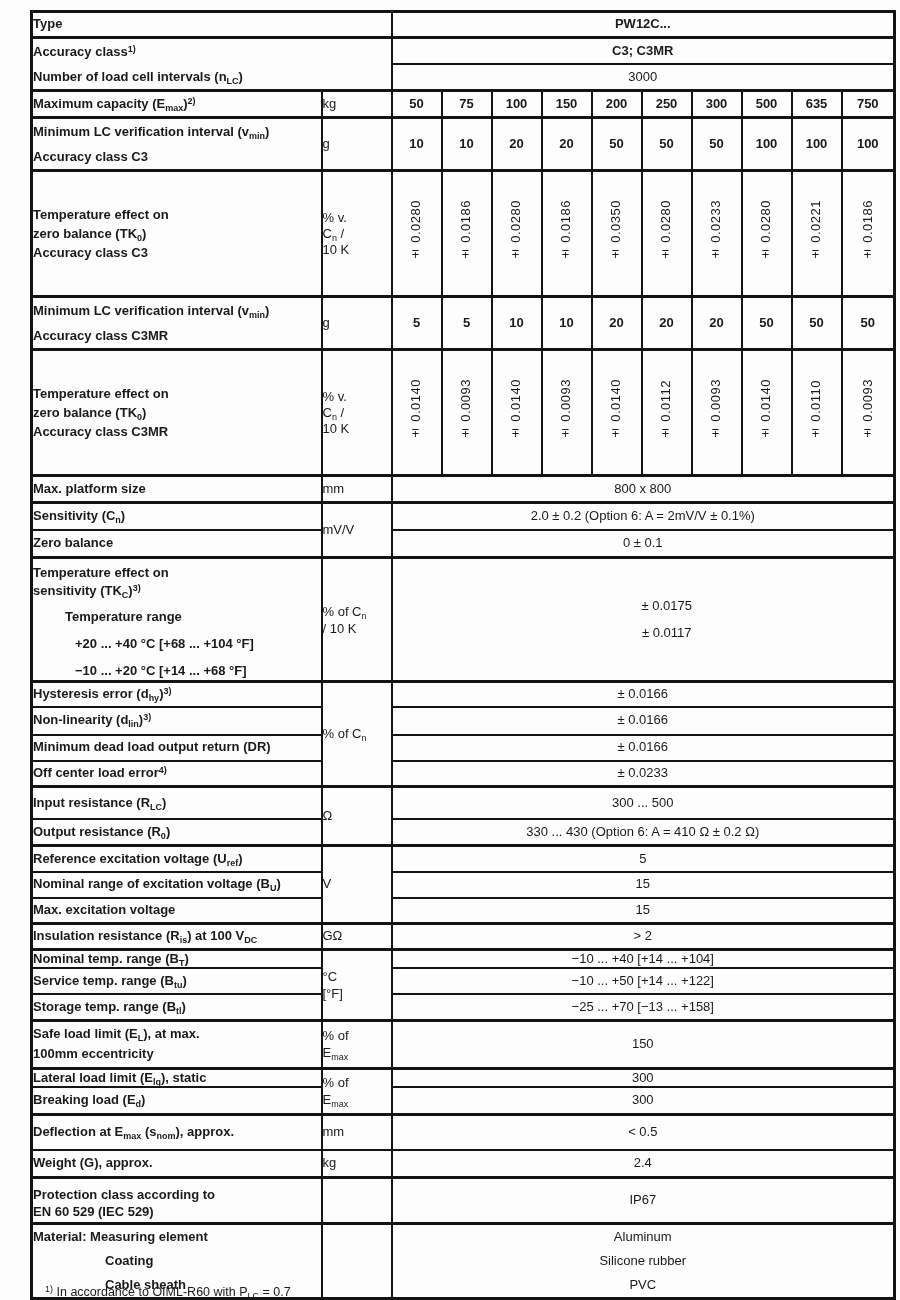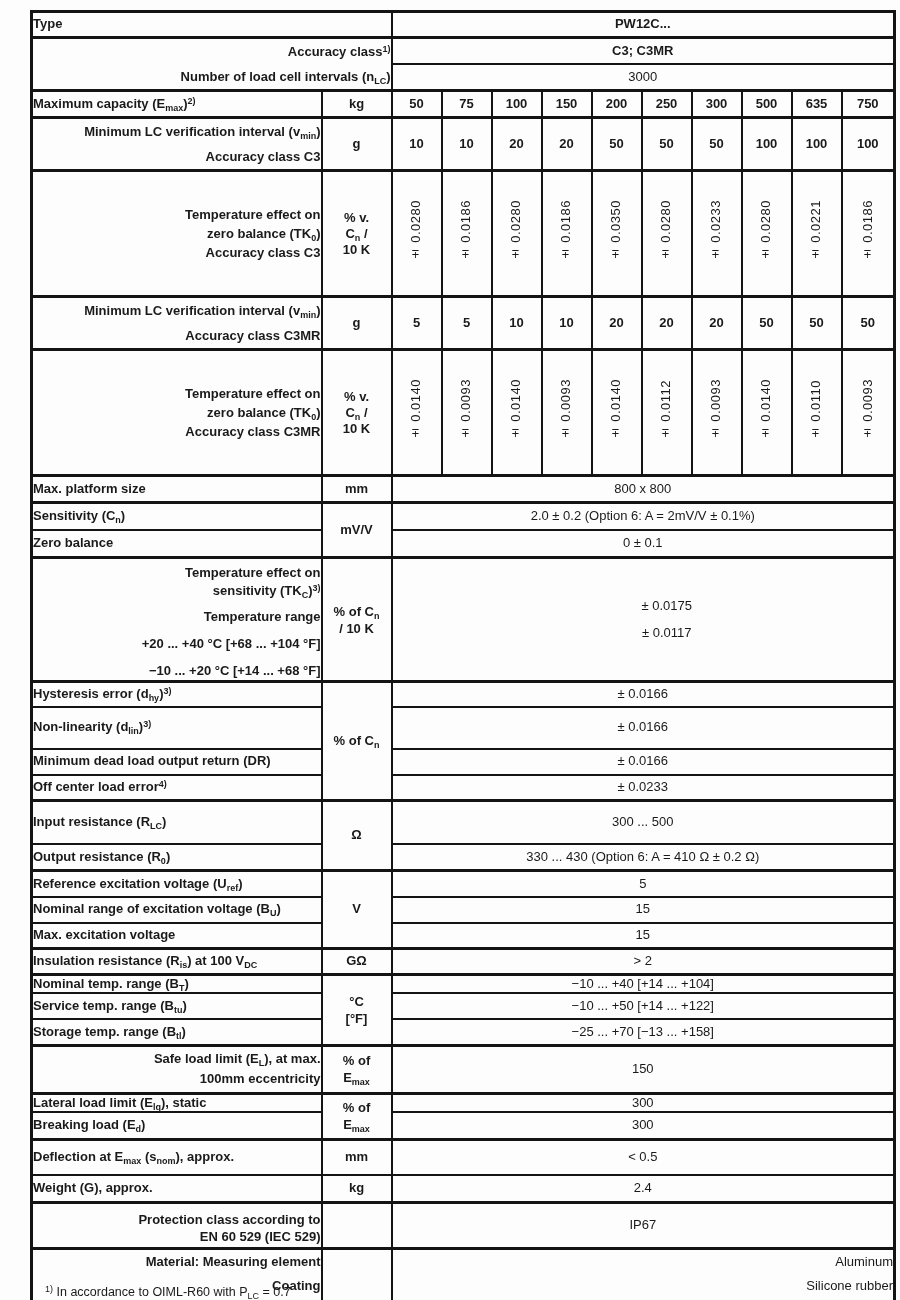--- a/index.html
+++ b/index.html
@@ -14,24 +14,24 @@
     border:3px solid #141414;
   }
   table.spec td{
     border:2px solid #141414;
     padding:0;vertical-align:middle;
     font-size:13px;line-height:1.25;
     overflow:hidden;
   }
   tr.sec > td{border-top-width:3px;}
   td.label{padding:1px 4px 1px 7px;font-weight:700;text-align:left;}
-  td.unit{text-align:center;font-weight:700;}
+  td.unit{font-weight:400;}
   td.val{text-align:center;}
   .b{font-weight:700;}
-  td.top{vertical-align:top;text-align:right;}
+  td.top{vertical-align:top;}
   td.bot{vertical-align:bottom;}
   td.bot{padding-bottom:5px;}
   .lh26 div{line-height:25px;}
   .tkl{padding-top:5px;}
   .tkl div{line-height:19px;}
   .u3 div{line-height:16px;}
   .u2 div{line-height:17px;}
   td.rotcell{text-align:center;}
   .rot{
     display:inline-block;
@@ -223,34 +223,34 @@
       <div>± 0.0175</div>
       <div>± 0.0117</div>
     </td>
   </tr>
 
   <tr class="sec" style="height:25px">
     <td class="label">Hysteresis error (d<sub>hy</sub>)<sup>3)</sup></td>
     <td class="unit" rowspan="4">% of C<sub>n</sub></td>
     <td class="val" colspan="10">± 0.0166</td>
   </tr>
-  <tr style="height:42px">
+  <tr style="height:28px">
     <td class="label">Non-linearity (d<sub>lin</sub>)<sup>3)</sup></td>
     <td class="val" colspan="10">± 0.0166</td>
   </tr>
   <tr style="height:26px">
     <td class="label">Minimum dead load output return (DR)</td>
     <td class="val" colspan="10">± 0.0166</td>
   </tr>
   <tr style="height:26px">
     <td class="label">Off center load error<sup>4)</sup></td>
     <td class="val" colspan="10">± 0.0233</td>
   </tr>
 
-  <tr class="sec" style="height:43px">
+  <tr class="sec" style="height:32px">
     <td class="label">Input resistance (R<sub>LC</sub>)</td>
     <td class="unit" rowspan="2">Ω</td>
     <td class="val" colspan="10">300 ... 500</td>
   </tr>
   <tr style="height:27px">
     <td class="label">Output resistance (R<sub>0</sub>)</td>
     <td class="val" colspan="10">330 ... 430 (Option 6: A = 410 Ω ± 0.2 Ω)</td>
   </tr>
 
   <tr class="sec" style="height:26px">

